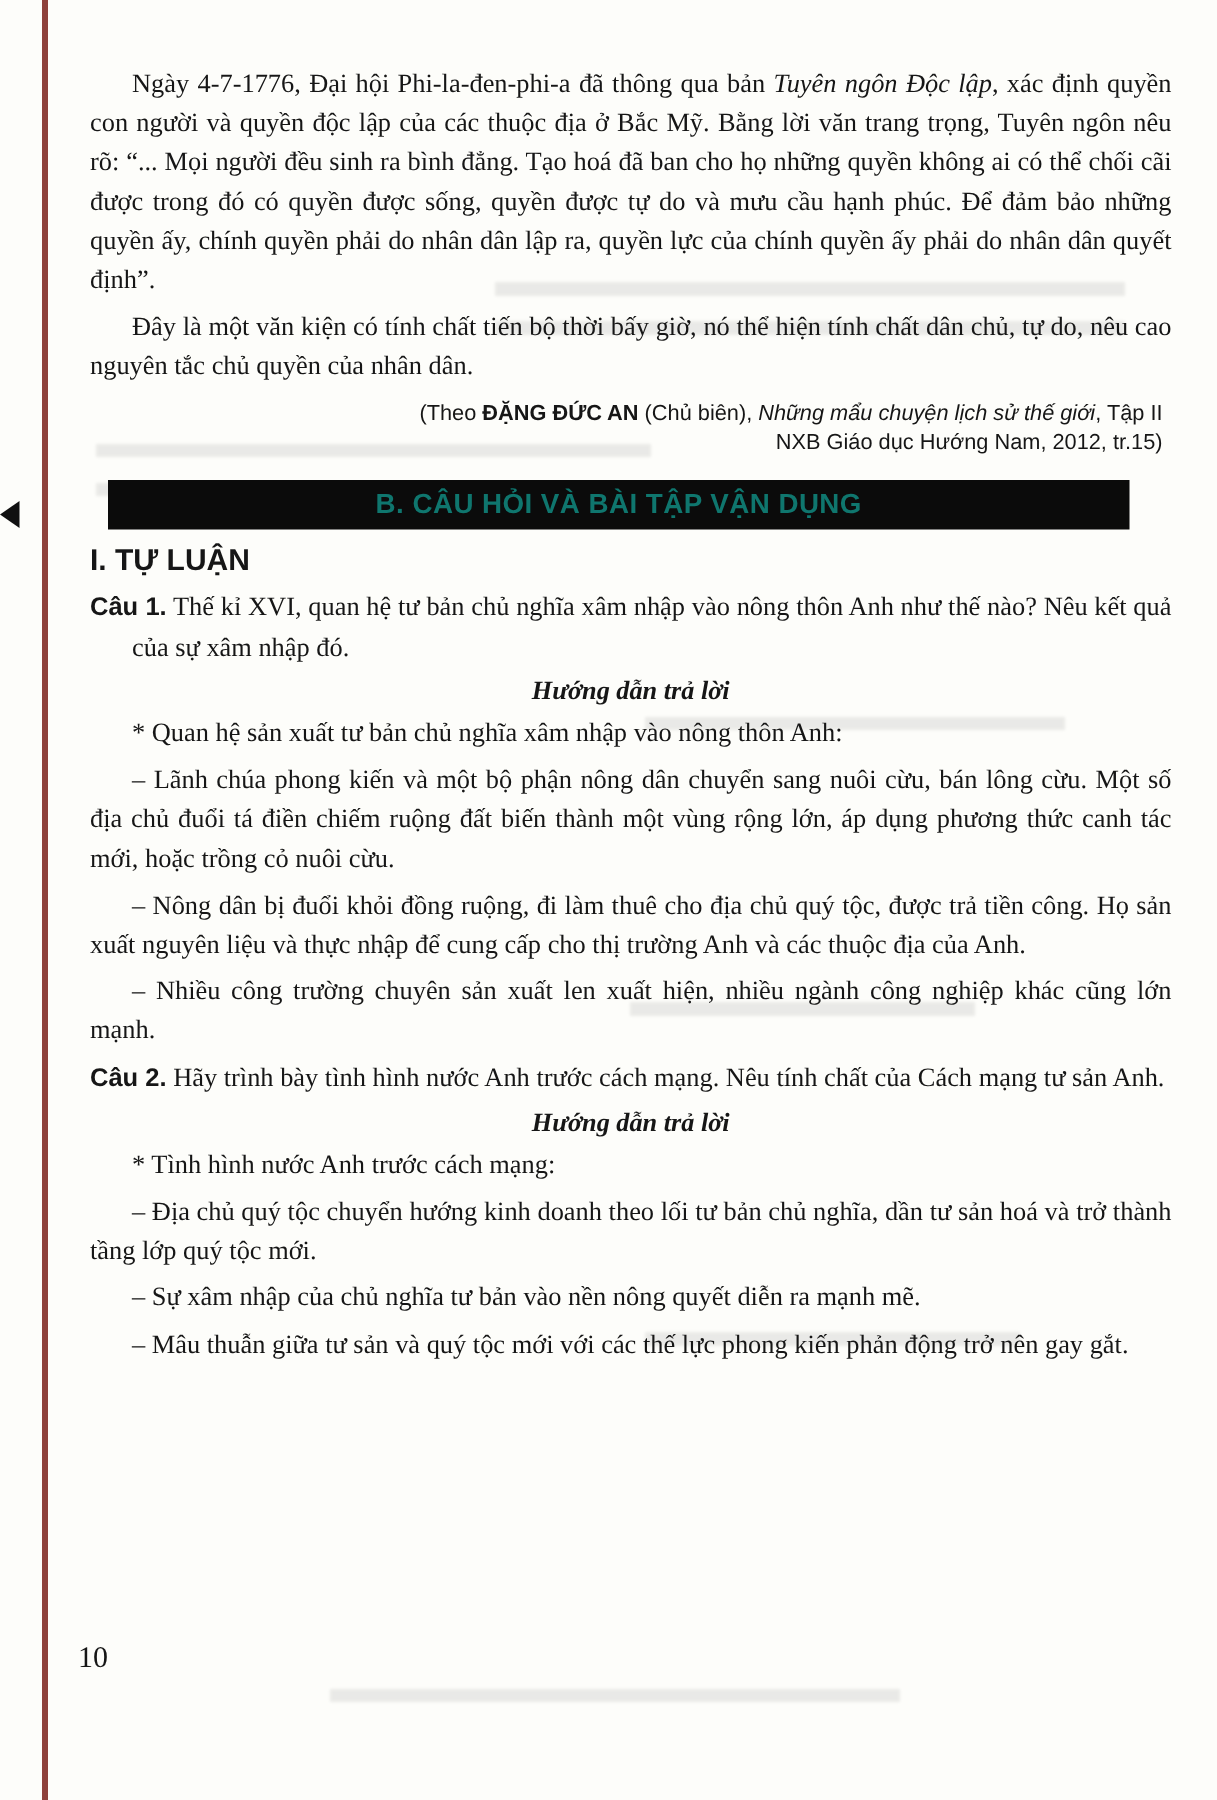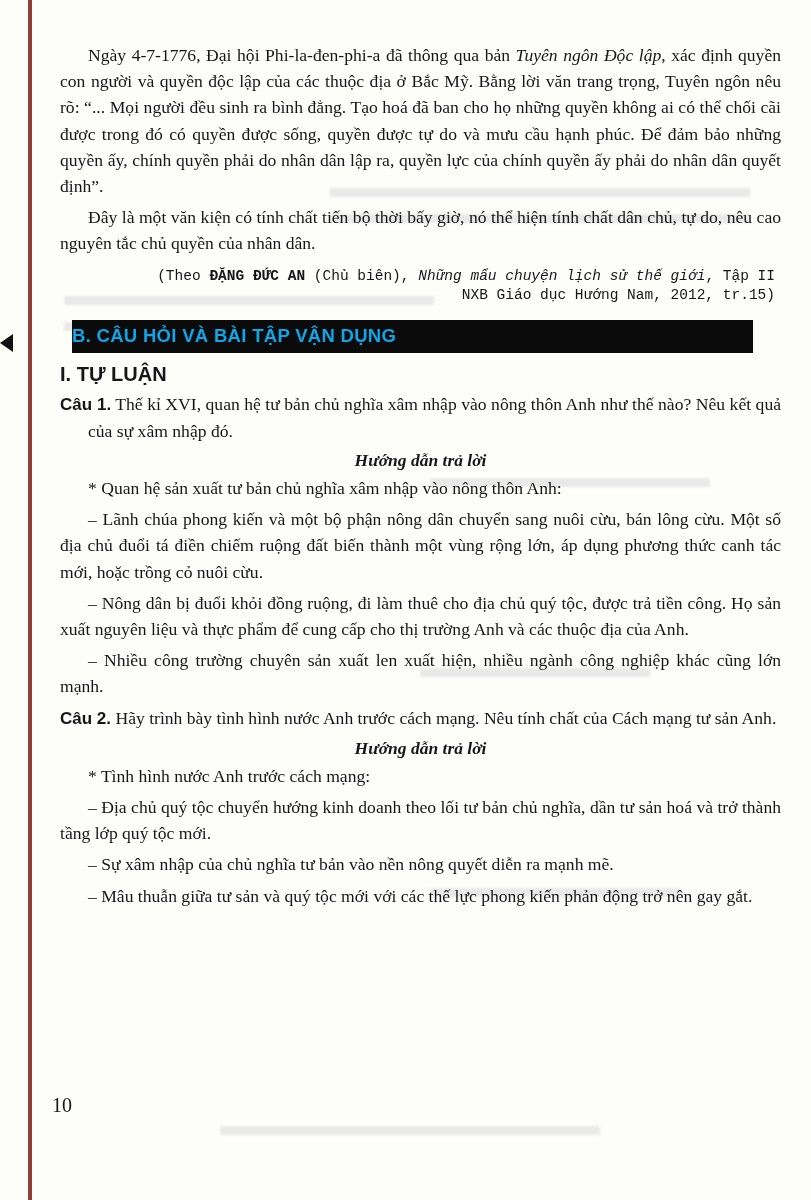--- a/index.html
+++ b/index.html
@@ -22,28 +22,28 @@
   }
   .ghost {
     position: absolute; opacity: .11; filter: blur(1.1px); z-index: 0;
     background: repeating-linear-gradient(180deg, #555 0 9px, transparent 9px 26px);
   }
   .content { position: relative; z-index: 1; padding: 42px 30px 0 60px; }
   p { margin: 0; }
   .body { font-size: 17.6px; line-height: 26.2px; text-align: justify; }
   .indent { text-indent: 28px; }
   .source {
-    font-family: Liberation Mono, monospace;
+    font-family: Liberation Sans, sans-serif;
     font-size: 14.5px; line-height: 19.5px; text-align: right;
     margin-top: 10px; padding-right: 6px;
   }
   .banner {
-    background: #0b0b0b; color: #0ea5e9;
+    background: #0b0b0b; color: #0f766e;
     font-family: "Liberation Sans", sans-serif; font-weight: bold;
-    font-size: 18.5px; letter-spacing: .3px;
+    font-size: 18.5px; text-align: center; letter-spacing: .3px;
     padding: 5px 0 6px; margin: 14px 28px 10px 12px;
   }
   .section-heading {
     font-family: "Liberation Sans", sans-serif;
     font-size: 20px; font-weight: bold; margin: 4px 0 0;
   }
   .question {
     font-size: 17.6px; line-height: 26.2px; text-align: justify;
     padding-left: 28px; text-indent: -28px; margin-top: 5px;
   }
@@ -82,21 +82,21 @@
   <div class="banner">B. CÂU HỎI VÀ BÀI TẬP VẬN DỤNG</div>
 
   <h2 class="section-heading">I. TỰ LUẬN</h2>
 
   <p class="question"><b class="qlabel">Câu 1.</b><span> Thế kỉ XVI, quan hệ tư bản chủ nghĩa xâm nhập vào nông thôn Anh như thế nào? Nêu kết quả của sự xâm nhập đó.</span></p>
 
   <p class="guide">Hướng dẫn trả lời</p>
 
   <p class="body indent">* Quan hệ sản xuất tư bản chủ nghĩa xâm nhập vào nông thôn Anh:</p>
   <p class="body indent mt">– Lãnh chúa phong kiến và một bộ phận nông dân chuyển sang nuôi cừu, bán lông cừu. Một số địa chủ đuổi tá điền chiếm ruộng đất biến thành một vùng rộng lớn, áp dụng phương thức canh tác mới, hoặc trồng cỏ nuôi cừu.</p>
-  <p class="body indent mt">– Nông dân bị đuổi khỏi đồng ruộng, đi làm thuê cho địa chủ quý tộc, được trả tiền công. Họ sản xuất nguyên liệu và thực phẩm để cung cấp cho thị trường Anh và các thuộc địa của Anh.</p>
+  <p class="body indent mt">– Nông dân bị đuổi khỏi đồng ruộng, đi làm thuê cho địa chủ quý tộc, được trả tiền công. Họ sản xuất nguyên liệu và thực nhập để cung cấp cho thị trường Anh và các thuộc địa của Anh.</p>
   <p class="body indent mt">– Nhiều công trường chuyên sản xuất len xuất hiện, nhiều ngành công nghiệp khác cũng lớn mạnh.</p>
 
   <p class="question"><b class="qlabel">Câu 2.</b><span> Hãy trình bày tình hình nước Anh trước cách mạng. Nêu tính chất của Cách mạng tư sản Anh.</span></p>
 
   <p class="guide">Hướng dẫn trả lời</p>
 
   <p class="body indent">* Tình hình nước Anh trước cách mạng:</p>
   <p class="body indent mt">– Địa chủ quý tộc chuyển hướng kinh doanh theo lối tư bản chủ nghĩa, dần tư sản hoá và trở thành tầng lớp quý tộc mới.</p>
   <p class="body indent mt">– Sự xâm nhập của chủ nghĩa tư bản vào nền nông quyết diễn ra mạnh mẽ.</p>
   <p class="body indent mt">– Mâu thuẫn giữa tư sản và quý tộc mới với các thế lực phong kiến phản động trở nên gay gắt.</p>

